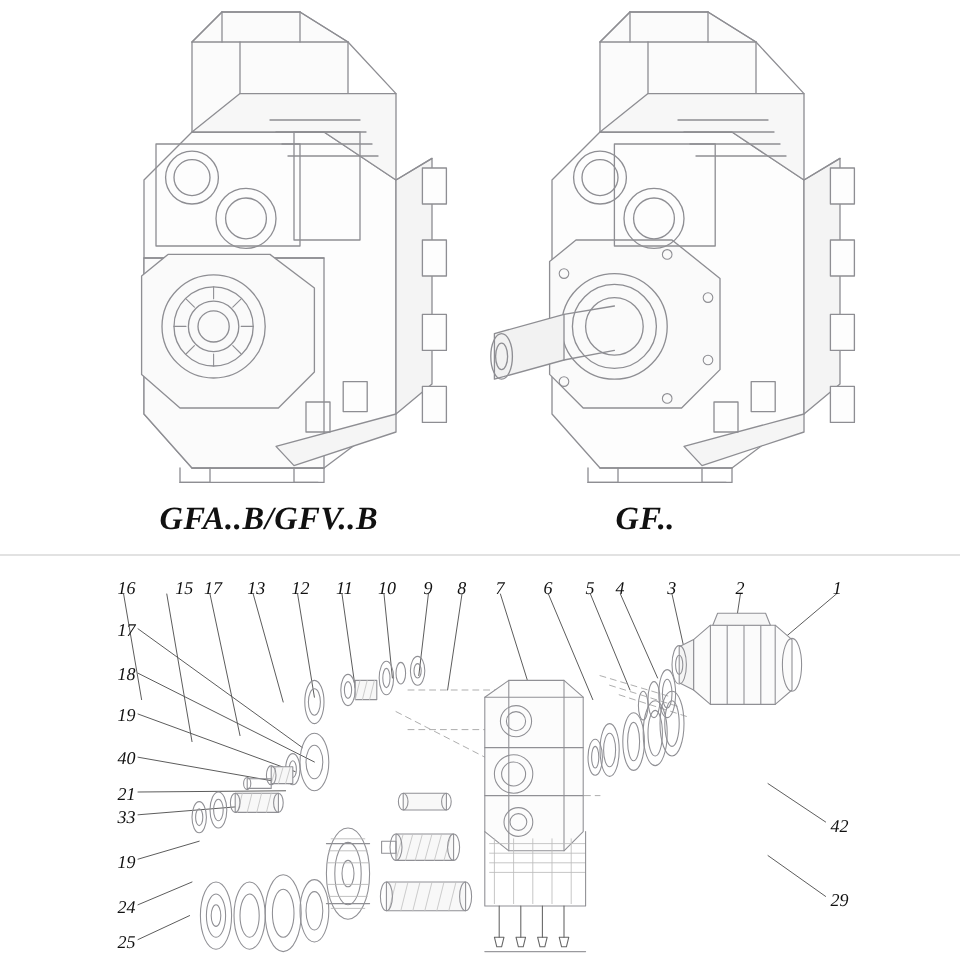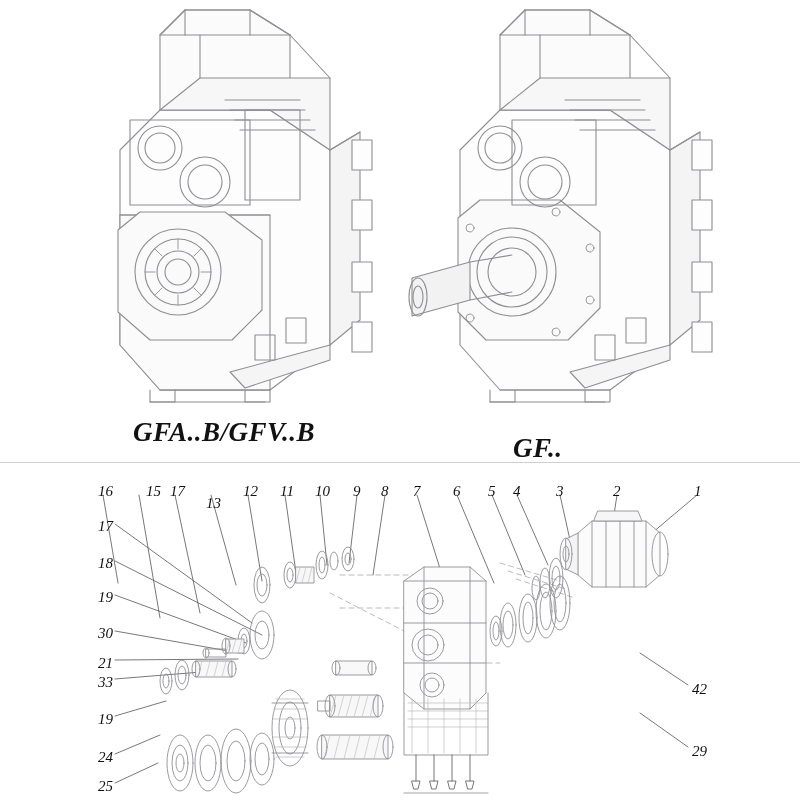--- a/index.html
+++ b/index.html
@@ -39,21 +39,21 @@
   .cap {
     position: absolute;
     font-family: "Liberation Serif", serif;
     font-weight: bold;
     font-size: 27px;
     letter-spacing: 0.5px;
     color: #111;
     white-space: nowrap;
   }
   #cap-left  { left: 133px; top: 417px; }
-  #cap-right { left: 513px; top: 417px; margin-top: 16px; }
+  #cap-right { left: 513px; top: 417px; }
 
   
   .divider {
     position: absolute;
     left: 0;
     top: 462px;
     width: 800px;
     height: 1px;
     background: #cfcfcf;
   }
@@ -453,39 +453,39 @@
         <g stroke="#9a9a9e">
           <path d="M404 330 L488 330"></path>
         </g>
       </g>
     </svg>
 
     
     <div class="num" style="left:98px;  top:20px;">16</div>
     <div class="num" style="left:134px; top:20px;margin-left:12px;">15</div>
     <div class="num" style="left:170px; top:20px;">17</div>
-    <div class="num" style="left:206px; top:20px;margin-top:12px;">13</div>
+    <div class="num" style="left:206px; top:20px;">13</div>
     <div class="num" style="left:243px; top:20px;">12</div>
     <div class="num" style="left:280px; top:20px;">11</div>
     <div class="num" style="left:315px; top:20px;text-align:right;">10</div>
     <div class="num" style="left:353px; top:20px;">9</div>
     <div class="num" style="left:381px; top:20px;">8</div>
     <div class="num" style="left:413px; top:20px;">7</div>
     <div class="num" style="left:453px; top:20px;">6</div>
     <div class="num" style="left:488px; top:20px;">5</div>
     <div class="num" style="left:513px; top:20px;">4</div>
     <div class="num" style="left:556px; top:20px;">3</div>
     <div class="num" style="left:613px; top:20px;">2</div>
     <div class="num" style="left:694px; top:20px;">1</div>
 
     
     <div class="num" style="left:98px; top:55px;">17</div>
     <div class="num" style="left:98px; top:92px;">18</div>
     <div class="num" style="left:98px; top:126px;">19</div>
-    <div class="num" style="left:98px; top:162px;">30</div>
+    <div class="num" style="left:98px; top:162px;">40</div>
     <div class="num" style="left:98px; top:192px;">21</div>
     <div class="num" style="left:98px; top:211px;">33</div>
     <div class="num" style="left:98px; top:248px;">19</div>
     <div class="num" style="left:98px; top:286px;">24</div>
     <div class="num" style="left:98px; top:315px;">25</div>
 
     
     <div class="num" style="left:692px; top:218px;">42</div>
     <div class="num" style="left:692px; top:280px;">29</div>
 

